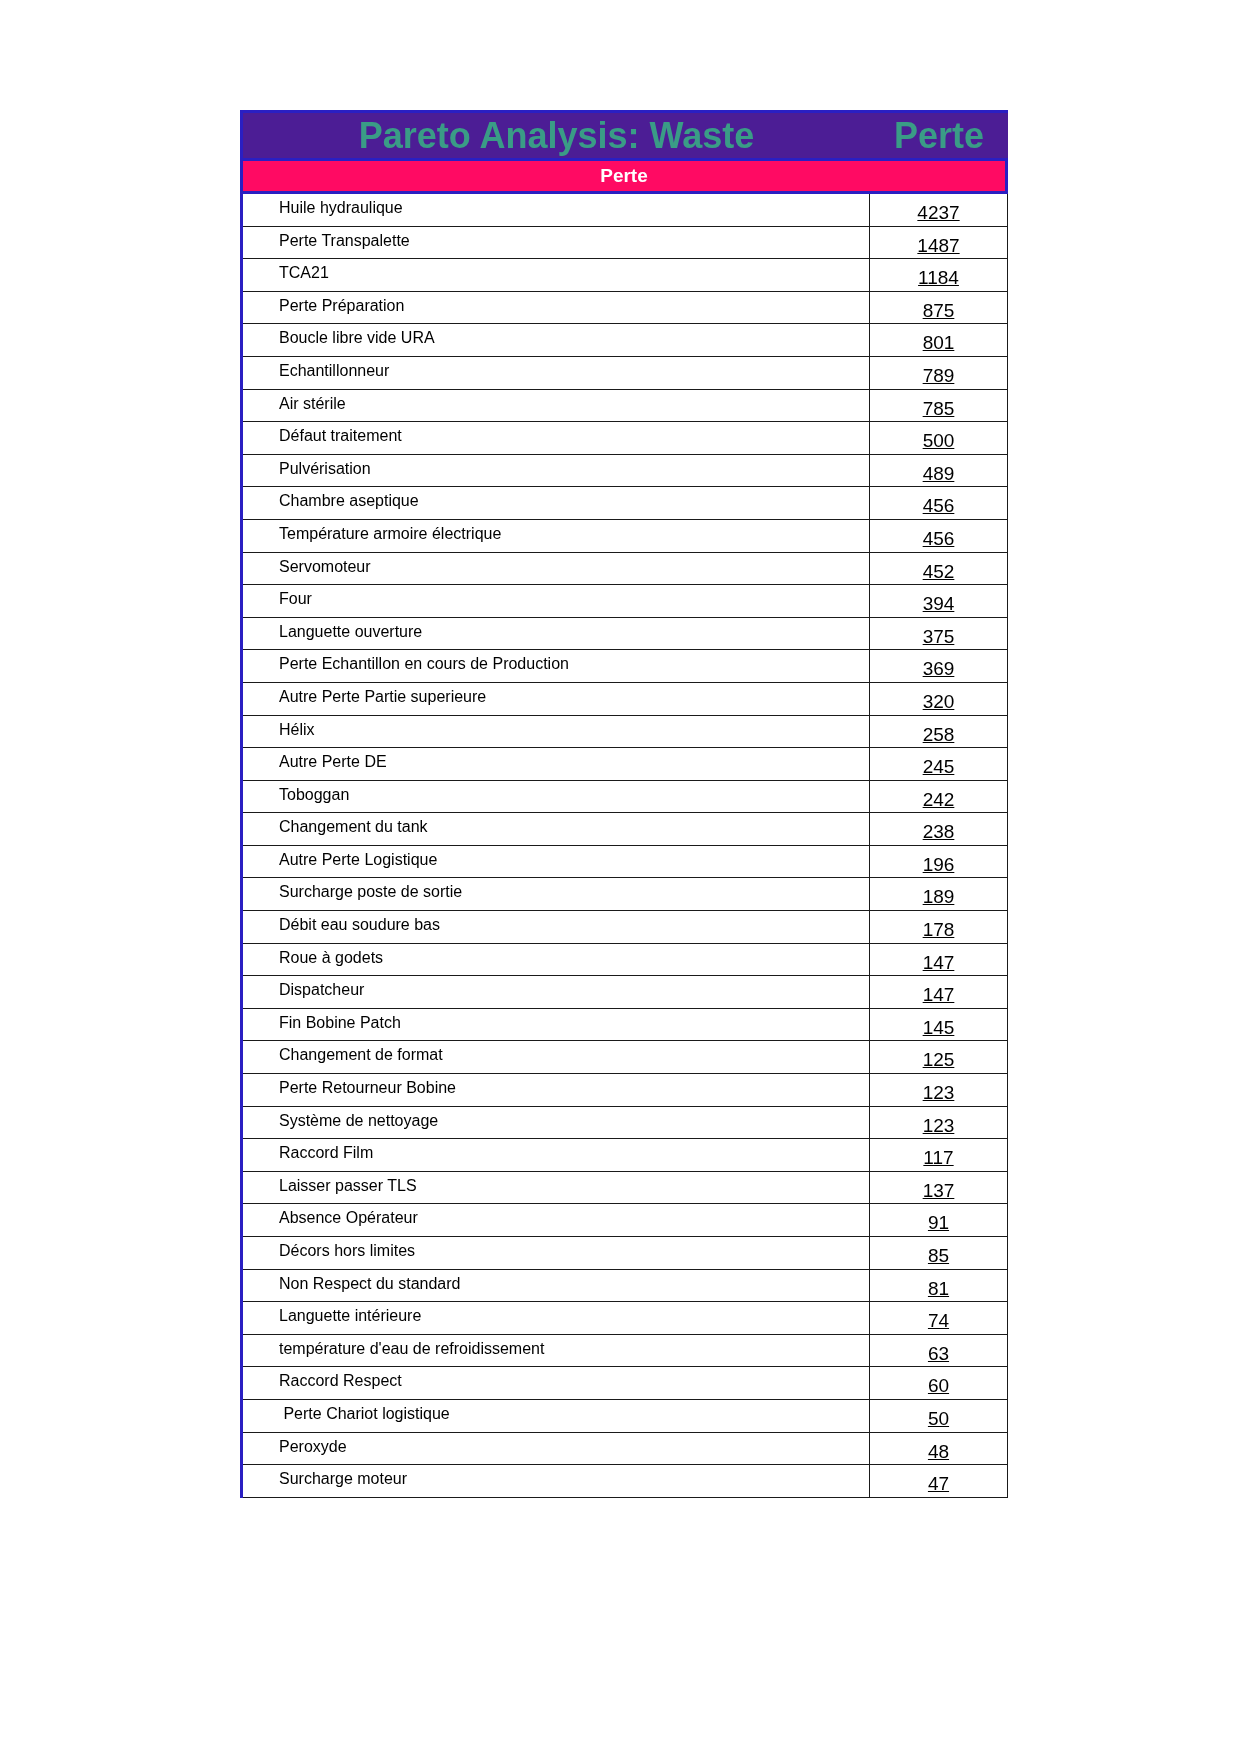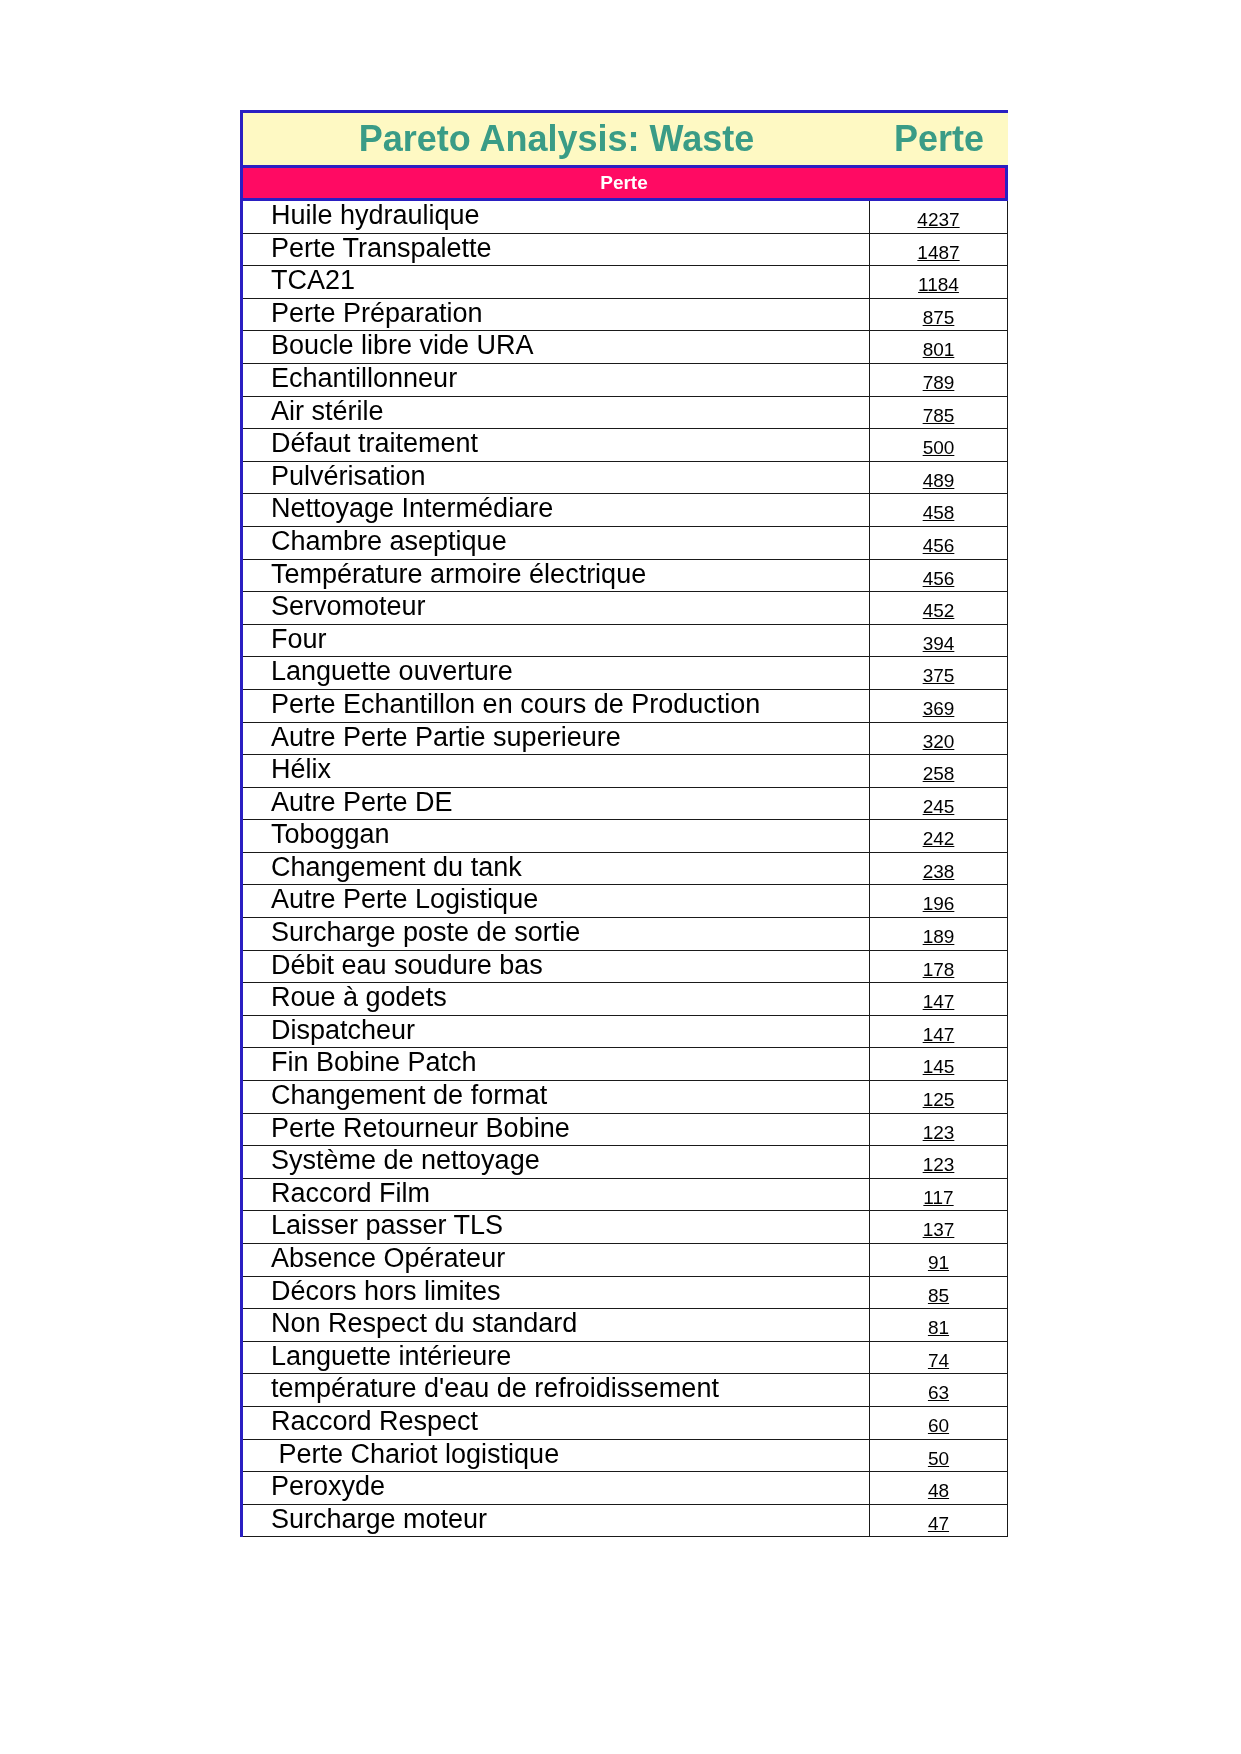--- a/index.html
+++ b/index.html
@@ -15,22 +15,22 @@
       color: #000;
       overflow: hidden;
     }
     .sheet {
       position: absolute;
       left: 240px;
       top: 110px;
       width: 768px;
     }
     .title-row {
-      height: 55px;
-      background: #fef9c3;
+      height: 48px;
+      background: #4c1d95;
       border-top: 3px solid #2a1fc2;
       border-left: 3px solid #2a1fc2;
       display: flex;
       align-items: center;
       box-sizing: border-box;
     }
     .title-main {
       width: 627px;
       text-align: center;
       font-size: 36px;
@@ -77,22 +77,22 @@
     .row {
       height: 32.6px;
       display: flex;
       box-sizing: border-box;
       border-bottom: 1.5px solid #1a1a1a;
     }
     .cell-cause {
       width: 627px;
       box-sizing: border-box;
       border-right: 1.5px solid #1a1a1a;
-      padding-left: 28px;
-      font-size: 27px;
+      padding-left: 36px;
+      font-size: 16px;
       line-height: 28px;
       white-space: pre;
       overflow: hidden;
     }
     .cell-value {
       flex: 1;
       box-sizing: border-box;
       border-right: 1.5px solid #1a1a1a;
       text-align: center;
       font-size: 19px;
@@ -143,24 +143,20 @@
       </div>
       <div class="row">
         <div class="cell-cause">Défaut traitement</div>
         <div class="cell-value">500</div>
       </div>
       <div class="row">
         <div class="cell-cause">Pulvérisation</div>
         <div class="cell-value">489</div>
       </div>
       <div class="row">
-        <div class="cell-cause">Nettoyage Intermédiare</div>
-        <div class="cell-value">458</div>
-      </div>
-      <div class="row">
         <div class="cell-cause">Chambre aseptique</div>
         <div class="cell-value">456</div>
       </div>
       <div class="row">
         <div class="cell-cause">Température armoire électrique</div>
         <div class="cell-value">456</div>
       </div>
       <div class="row">
         <div class="cell-cause">Servomoteur</div>
         <div class="cell-value">452</div>

